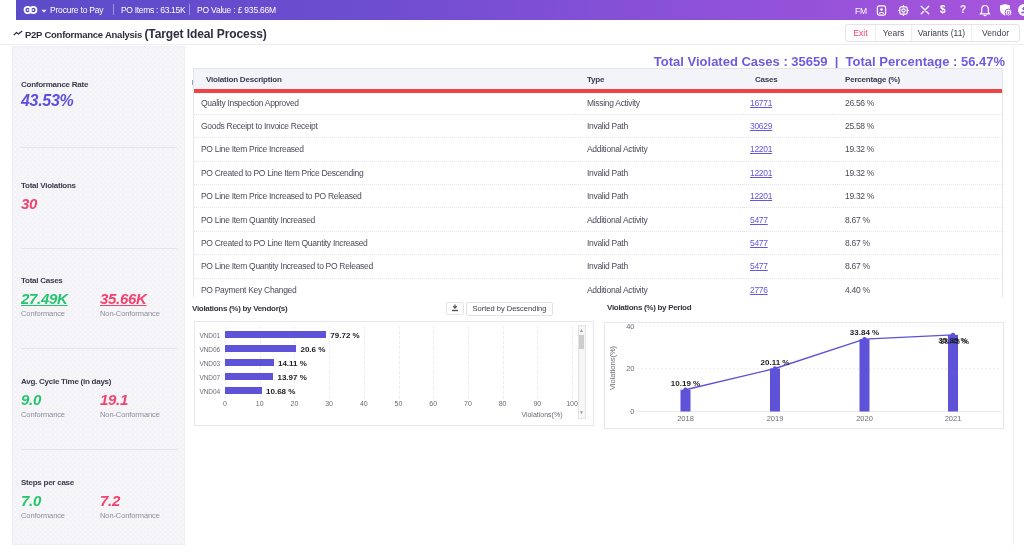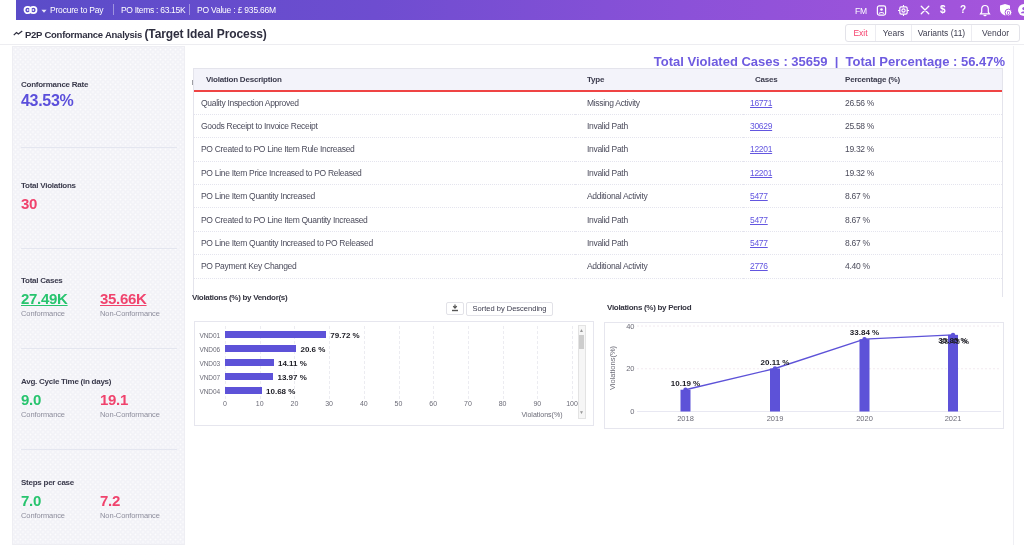--- a/index.html
+++ b/index.html
@@ -20,34 +20,34 @@
 .btngroup { position:absolute; left:845px; top:3.5px; height:18px; display:flex; border:1px solid #e3e3e9; border-radius:3px; background:#fff; }
 .btngroup .btn { font-size:8.5px; color:#3c3c4e; line-height:16px; border-right:1px solid #ececf1; text-align:center; white-space:nowrap; }
 .btngroup .btn:last-child { border-right:none; }
 .btngroup .exit { color:#f5416c; }
 
 
 #sidebar { left:12px; top:46px; width:173px; height:499px; background:#f2f2f7;
   background-image: radial-gradient(circle, rgba(255,255,255,.85) 0.8px, rgba(255,255,255,0) 1.1px), radial-gradient(circle, rgba(255,255,255,.85) 0.8px, rgba(255,255,255,0) 1.1px);
   background-size:5px 5px; background-position:0 0, 2.5px 2.5px; border:1px solid #eeeef3; }
 .slabel { position:absolute; left:21px; font-size:8px; letter-spacing:-0.25px; font-weight:bold; color:#3a3a4c; white-space:nowrap; }
-.bigval { position:absolute; font-weight:bold; letter-spacing:-0.3px; }
+.bigval { position:absolute; font-weight:bold; letter-spacing:-0.3px;font-style:italic; }
 .sep { position:absolute; left:21px; width:156px; border-top:1px solid #e4e6ef; }
 .subl { position:absolute; font-size:7.5px; letter-spacing:-0.1px; color:#8d8d9c; white-space:nowrap; }
 .grn { color:#27c46e; }
 .pnk { color:#f0436d; }
 
 
 #rbv { left:192px; top:54px; font-size:8px; letter-spacing:-0.3px; font-weight:bold; color:#33333f;margin-top:24px; }
 #tsum { top:54px; right:19px; font-size:13px; font-weight:bold; color:#6e5be0; }
 
 
 #tablewrap { left:193px; top:68px; width:810px; height:229px; border:1px solid #e4e4ec; border-bottom:none; overflow:hidden; background:#fff; }
 table { border-collapse:collapse; width:100%; table-layout:fixed; }
-thead th { background:#f3f3fa; font-size:8px; letter-spacing:-0.2px; font-weight:bold; color:#3a3a4c; text-align:left; height:22px; padding:0 0 0 12px; border-bottom:2px solid #ef4444; }
+thead th { background:#f3f3fa; font-size:8px; letter-spacing:-0.2px; font-weight:bold; color:#3a3a4c; text-align:left; height:22px; padding:0 0 0 12px; border-bottom:4px solid #ef4444; }
 tbody td { font-size:8.5px; letter-spacing:-0.3px; color:#4c4c5c; height:23.4px; padding:0 0 0 7px; border-bottom:1px dotted #e4e4ee; }
 td a { color:#6356e0; text-decoration:underline; }
 th.c1 { padding-left:12px; } th.c1,td.c1 { width:381px; }
 th.c2,td.c2 { width:168px; }
 th.c3,td.c3 { width:90px; }
 td.c3 { padding-left:7px; } td.c2 { padding-left:12px; } td.c4 { padding-left:12px; }
 th.c4,td.c4 { width:169px; }
 
 
 .ctitle { font-size:8px; letter-spacing:-0.3px; font-weight:bold; color:#33333f; white-space:nowrap; }
@@ -175,21 +175,27 @@
           <td class="c3"><a>16771</a></td>
           <td class="c4">26.56 %</td>
         </tr>
 <tr>
           <td class="c1">Goods Receipt to Invoice Receipt</td>
           <td class="c2">Invalid Path</td>
           <td class="c3"><a>30629</a></td>
           <td class="c4">25.58 %</td>
         </tr>
 <tr>
-          <td class="c1">PO Created to PO Line Item Rule Increased</td>
+          <td class="c1">PO Line Item Price Increased</td>
+          <td class="c2">Additional Activity</td>
+          <td class="c3"><a>12201</a></td>
+          <td class="c4">19.32 %</td>
+        </tr>
+<tr>
+          <td class="c1">PO Created to PO Line Item Price Descending</td>
           <td class="c2">Invalid Path</td>
           <td class="c3"><a>12201</a></td>
           <td class="c4">19.32 %</td>
         </tr>
 <tr>
           <td class="c1">PO Line Item Price Increased to PO Released</td>
           <td class="c2">Invalid Path</td>
           <td class="c3"><a>12201</a></td>
           <td class="c4">19.32 %</td>
         </tr>
@@ -214,21 +220,21 @@
 <tr>
           <td class="c1">PO Payment Key Changed</td>
           <td class="c2">Additional Activity</td>
           <td class="c3"><a>2776</a></td>
           <td class="c4">4.40 %</td>
         </tr>
 </tbody>
 </table>
 </div>
 
-<div class="ctitle abs" style="left:192px;top:293px">Violations (%) by Vendor(s)</div>
+<div class="ctitle abs" style="left:192px;top:304px">Violations (%) by Vendor(s)</div>
 <div class="abs" style="left:446px;top:302px;width:18px;height:13px;border:1px solid #e2e2e8;border-radius:2px;text-align:center">
   <svg width="8" height="8" viewBox="0 0 8 8" style="margin-top:1px;display:inline-block;vertical-align:top">
       <path d="M4 0.5 V3.6 M2.2 2.2 L4 4.2 L5.8 2.2" stroke="#555" stroke-width="1.2" fill="none"></path>
       <rect x="1" y="5.8" width="6" height="1.4" fill="#555"></rect>
     </svg>
 </div>
 <div class="abs" style="left:466px;top:302px;width:87px;height:14px;border:1px solid #e2e2e8;border-radius:2px;font-size:7.5px;color:#3c3c4e;text-align:center;line-height:12.5px;white-space:nowrap">Sorted by Descending</div>
 <div class="ctitle abs" style="left:607px;top:303px">Violations (%) by Period</div>
 
 <div id="lpanel" class="abs"></div>

